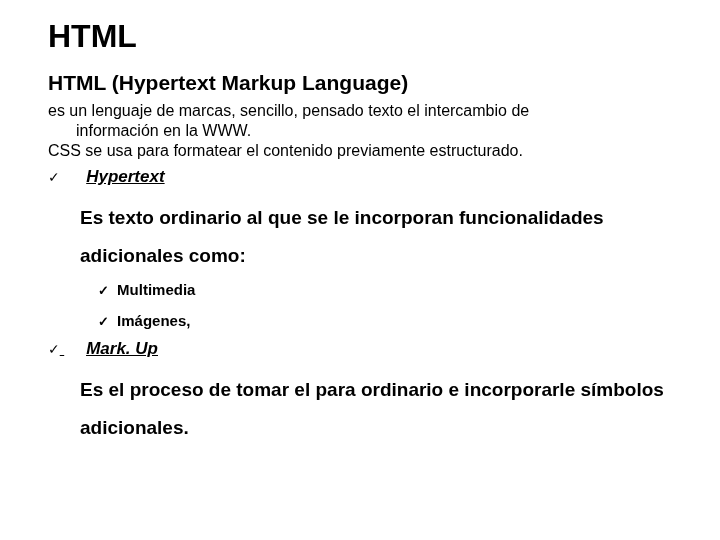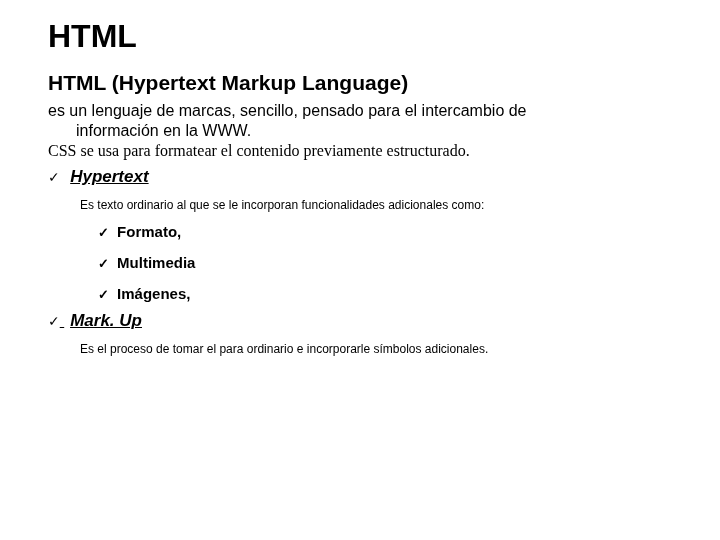--- a/index.html
+++ b/index.html
@@ -23,69 +23,65 @@
     font-weight: bold;
     margin: 16px 0 6px 0;
   }
   .intro {
     font-size: 16px;
     line-height: 1.25;
     margin-bottom: 6px;
   }
   .intro .line1 { display: block; }
   .intro .line1-cont { display: block; padding-left: 28px; }
-  .intro .line2 { display: block; font-family: Liberation Serif, serif; }
+  .intro .line2 { display: block; }
   .bullet-row { margin-top: 4px; }
   .check { font-size: 14px; display: inline-block; }
   .term {
     font-weight: bold;
     font-style: italic;
     text-decoration: underline;
     font-size: 17px;
-    margin-left: 6px;
+    margin-left: 22px;
   }
   .desc-block {
     padding-left: 32px;
-    font-size: 12px;
-    font-weight: normal;
+    font-size: 19px;
+    font-weight: bold;
     line-height: 2.0;
-    margin-top: 6px;
+    margin-top: 12px;
   }
   .sub-list {
     padding-left: 50px;
     font-size: 15px;
     font-weight: bold;
     line-height: 2.05;
   }
   .sub-list-item .check { margin-right: 4px; font-size: 13px; }
   .section2 { margin-top: 2px; text-decoration: underline; }
 </style>
 </head>
 <body>
 
 <div class="title">HTML</div>
 
 <div class="subtitle">HTML (Hypertext Markup Language)</div>
 
 <div class="intro">
-  <span class="line1">es un lenguaje de marcas, sencillo, pensado para el intercambio de</span>
+  <span class="line1">es un lenguaje de marcas, sencillo, pensado texto el intercambio de</span>
   <span class="line1-cont">información en la WWW.</span>
   <span class="line2">CSS se usa para formatear el contenido previamente estructurado.</span>
 </div>
 
 <div class="bullet-row">
   <span class="check">✓</span>
   <span class="term">Hypertext</span>
 </div>
 <div class="desc-block">Es texto ordinario al que se le incorporan funcionalidades adicionales como:</div>
 <div class="sub-list">
-  <div class="sub-list-item">
-    <span class="check">✓</span>
-    <span>Formato,</span>
-  </div>
   <div class="sub-list-item">
     <span class="check">✓</span>
     <span>Multimedia</span>
   </div>
   <div class="sub-list-item">
     <span class="check">✓</span>
     <span>Imágenes,</span>
   </div>
 </div>
 

